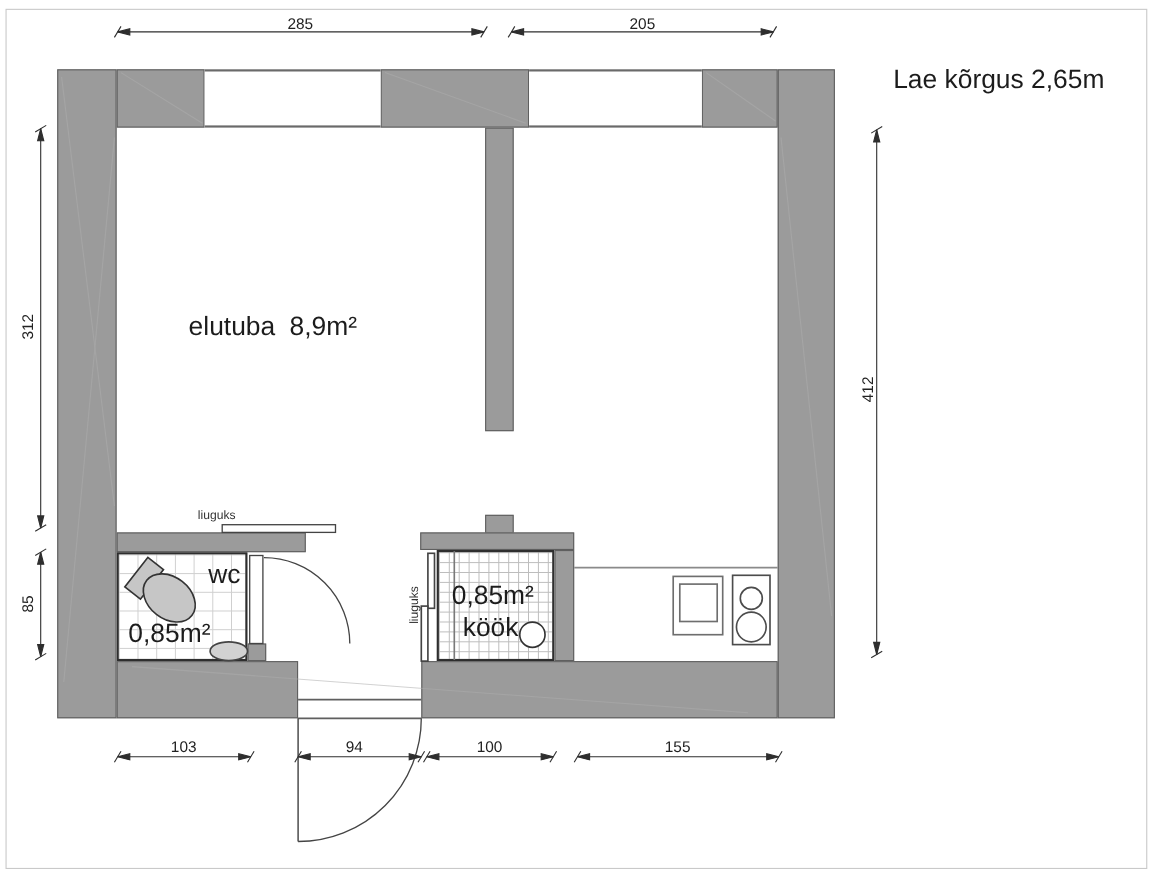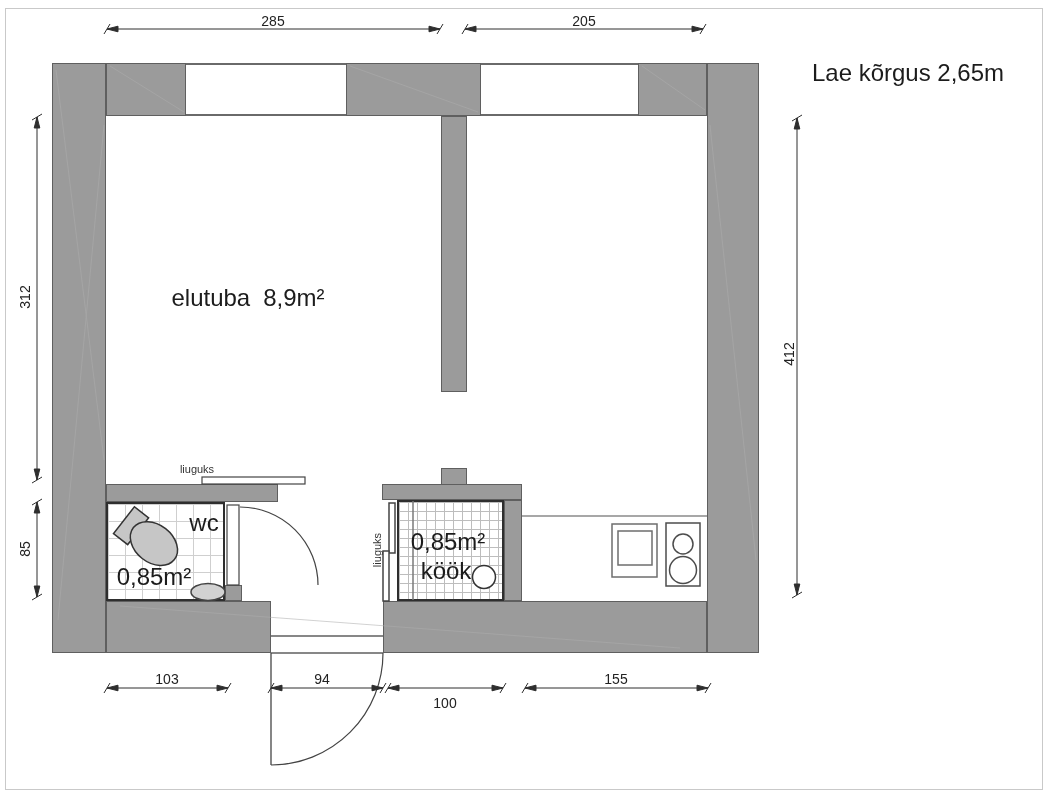--- a/index.html
+++ b/index.html
@@ -171,15 +171,15 @@
   <div class="lbl small-label" style="left:197px;top:469px;">liuguks</div>
   <div class="lbl small-label rot" style="left:377px;top:550px;">liuguks</div>
 
   <div class="lbl dim" style="left:273px;top:21px;">285</div>
   <div class="lbl dim" style="left:584px;top:21px;">205</div>
   <div class="lbl dim rot" style="left:25px;top:297px;">312</div>
   <div class="lbl dim rot" style="left:25px;top:549px;">85</div>
   <div class="lbl dim rot" style="left:789px;top:354px;">412</div>
   <div class="lbl dim" style="left:167px;top:679px;">103</div>
   <div class="lbl dim" style="left:322px;top:679px;">94</div>
-  <div class="lbl dim" style="left:445px;top:679px;margin-top:24px;">100</div>
+  <div class="lbl dim" style="left:445px;top:679px;">100</div>
   <div class="lbl dim" style="left:616px;top:679px;text-align:center;">155</div>
 </div>
 
 </body></html>

